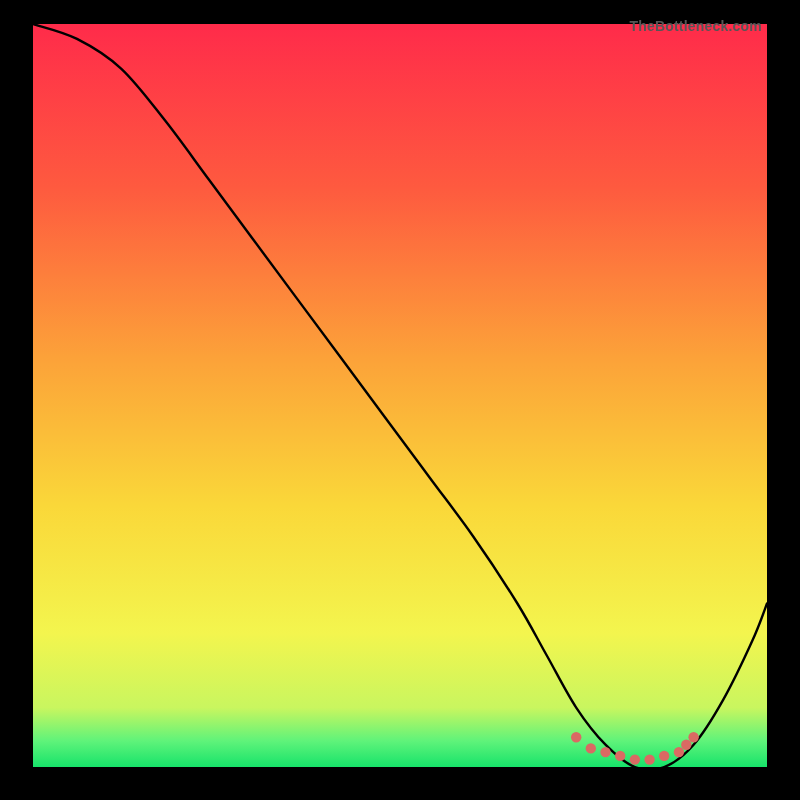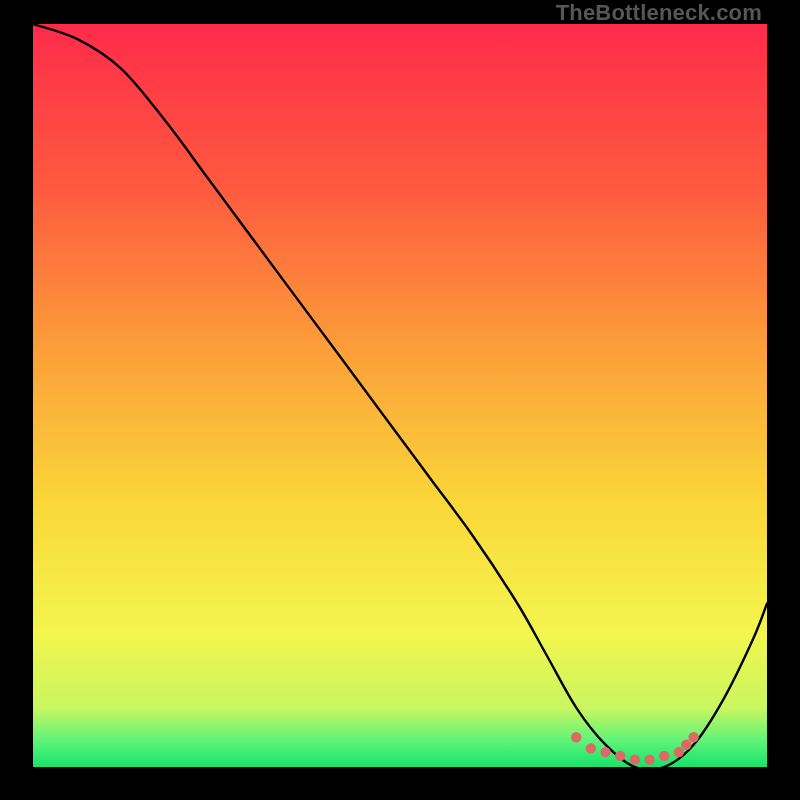--- a/index.html
+++ b/index.html
@@ -20,24 +20,24 @@
   }
   .gradient {
     position: absolute;
     left: 0;
     top: 0;
     width: 734px;
     height: 743px;
   }
   .watermark {
     position: absolute;
-    top: 0;
+    top: 18px;
     right: 38px;
     font-family: Arial, Helvetica, sans-serif;
-    font-size: 22px;
+    font-size: 14px;
     font-weight: 600;
     color: #565656;
     letter-spacing: 0.2px;
     user-select: none;
   }
   svg.curve {
     position: absolute;
     left: 0;
     top: 0;
     width: 734px;

